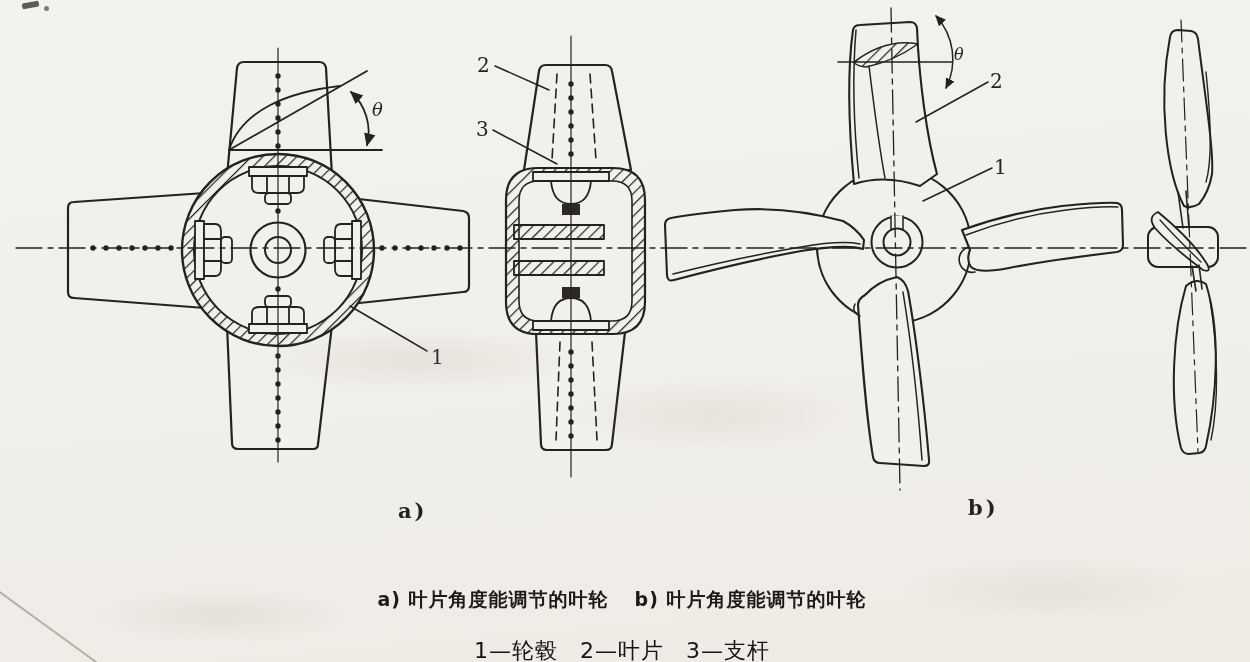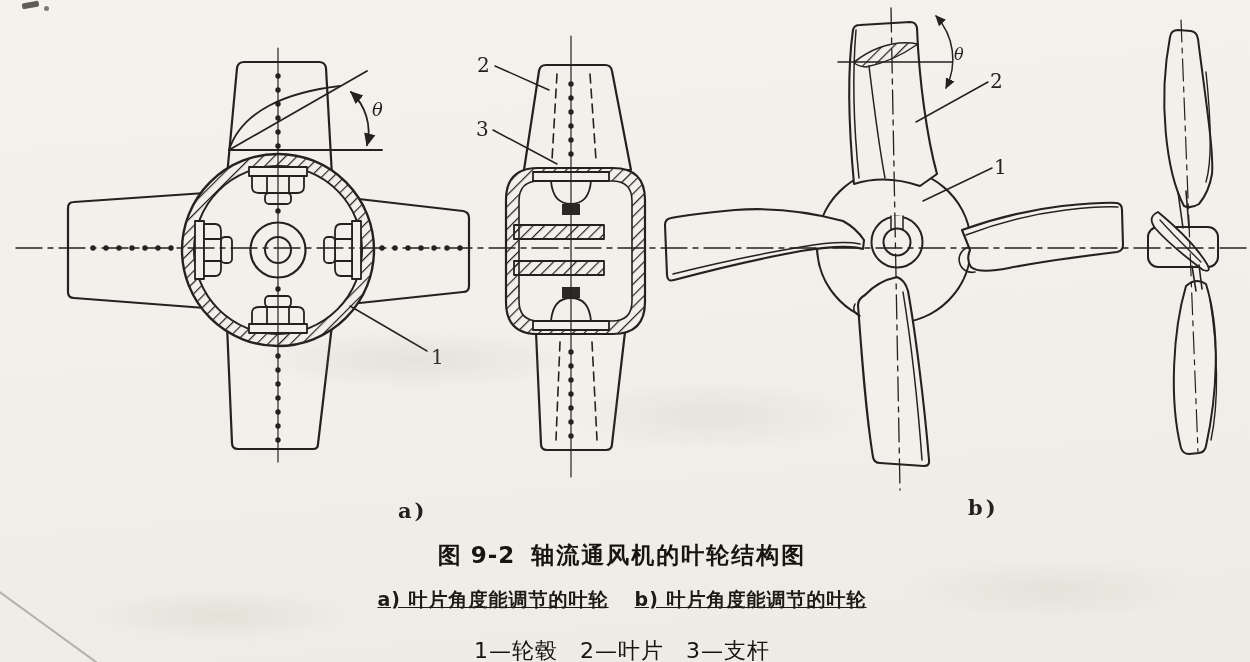--- a/index.html
+++ b/index.html
@@ -6,21 +6,21 @@
   .stage{
     position:relative;width:1250px;height:662px;overflow:hidden;
     background:linear-gradient(175deg,#f4f2ed 0%,#f1efe9 55%,#edebe4 100%);
     font-family:"DejaVu Sans",sans-serif;color:#1c1916;
   }
   .drawing{position:absolute;left:0;top:0;}
   .cap{position:absolute;left:0;width:1244px;text-align:center;white-space:nowrap;}
   .cap-title{top:540px;font-size:23px;font-weight:bold;color:#171411;letter-spacing:2px;}
   .cap-title .fig-no{margin-right:16px;letter-spacing:1px;}
   .cap-sub{top:587px;font-size:19px;font-weight:bold;color:#1e1a16;letter-spacing:1px;}
-  .cap-sub span{margin:0 13px;text-decoration:underline;}
+  .cap-sub span{margin:0 13px;}
   .cap-legend{top:636px;font-size:22px;font-weight:normal;color:#171411;letter-spacing:1px;}
   .cap-legend span{margin:0 11px;}
   .smudge{position:absolute;pointer-events:none;filter:blur(3px);}
   .s1{left:250px;top:330px;width:330px;height:60px;background:radial-gradient(ellipse,rgba(166,158,142,.16),transparent 70%);}
   .s2{left:560px;top:380px;width:300px;height:70px;background:radial-gradient(ellipse,rgba(166,158,142,.14),transparent 70%);}
   .s3{left:90px;top:590px;width:260px;height:50px;background:radial-gradient(ellipse,rgba(166,158,142,.15),transparent 70%);}
   .s4{left:900px;top:560px;width:300px;height:60px;background:radial-gradient(ellipse,rgba(166,158,142,.12),transparent 70%);}
   .crease{position:absolute;left:-10px;top:584px;width:135px;height:2px;background:rgba(110,104,92,.45);
     transform:rotate(36deg);transform-origin:left center;}
   .corner-mark{position:absolute;left:22px;top:2px;width:17px;height:6px;background:rgba(45,40,34,.75);
@@ -230,23 +230,20 @@
           <circle cx="571" cy="366" r="2.7"></circle>
           <circle cx="571" cy="380" r="2.7"></circle>
       <circle cx="571" cy="394" r="2.7"></circle>
           <circle cx="571" cy="408" r="2.7"></circle>
           <circle cx="571" cy="422" r="2.7"></circle>
       <circle cx="571" cy="436" r="2.7"></circle>
     </g>
   </g>
 </svg>
 
-<div class="cap cap-title">
-  <span class="fig-no">图 9-2</span><span>轴流通风机的叶轮结构图</span>
-</div>
 <div class="cap cap-sub">
   <span>a) 叶片角度能调节的叶轮</span><span>b) 叶片角度能调节的叶轮</span>
 </div>
 <div class="cap cap-legend">
   <span>1—轮毂</span><span>2—叶片</span><span>3—支杆</span>
 </div>
 
 <div class="smudge s1"></div>
 <div class="smudge s2"></div>
 <div class="smudge s3"></div>

